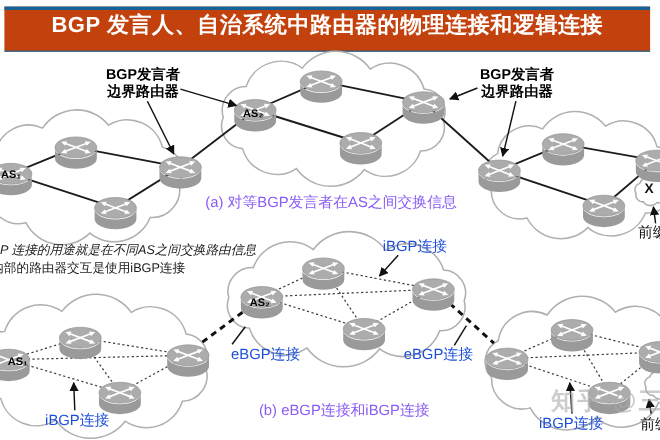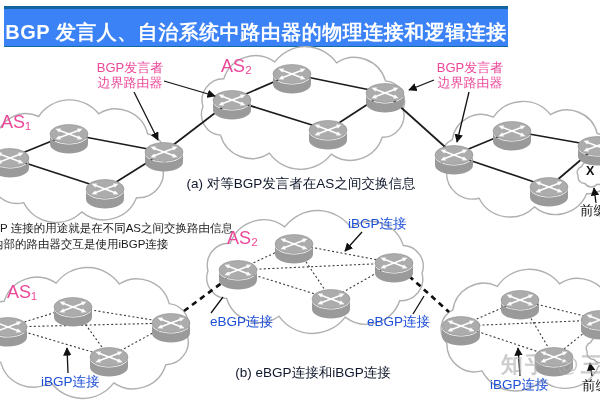--- a/index.html
+++ b/index.html
@@ -1,27 +1,27 @@
 <!DOCTYPE html>
 <html><head>
 <meta charset="utf-8">
 <style>
   html,body{margin:0;padding:0;background:#fff;}
   .stage{position:relative;width:600px;height:400px;overflow:hidden;background:#fff;
          font-family:"Liberation Sans","DejaVu Sans",sans-serif;}
-  .titlebar{position:absolute;left:4px;top:6px;width:504px;height:37px;background:#3b82f6;
+  .titlebar{position:absolute;left:4px;top:6px;width:587px;height:37px;background:#c2410c;
             border-top:3px solid #12649c;border-bottom:1px solid #0f6aa5;
-            display:flex;align-items:flex-end;justify-content:center;}
+            display:flex;align-items:flex-start;justify-content:center;}
   .titlebar span{color:#fff;font-size:20px;font-weight:bold;letter-spacing:0.5px;white-space:nowrap;}
   svg.canvas{position:absolute;left:0;top:0;}
   .lbl{position:absolute;white-space:nowrap;line-height:1.15;}
-  .red{color:#ec4899;font-weight:normal;}
+  .red{color:#000000;font-weight:bold;}
   .ann{font-size:13px;text-align:center;width:74px;}
-  .as{font-size:18px;}
-  .cap{font-size:13.5px;color:#0f172a;text-align:center;width:302px;}
+  .as{font-size:10px;margin-top:42px;}
+  .cap{font-size:13.5px;color:#8b5cf6;text-align:center;width:302px;}
   .note{font-size:11.5px;color:#1a1a1a;}
   .conn{font-size:13.5px;color:#1d4ed8;}
   .xmark{font-size:12.5px;font-weight:bold;color:#111;}
   .pre{font-size:13.5px;color:#111;}
   .wm{font-size:22px;font-weight:bold;color:#ababab;opacity:0.6;letter-spacing:2px;}
 </style>
 </head>
 <body>
 
 <div class="stage">
@@ -156,21 +156,21 @@
     <div>边界路由器</div>
   </div>
 
   <div class="lbl red as" style="left:1px;top:112px;">AS₁</div>
   <div class="lbl red as" style="left:221px;top:56px;">AS₂</div>
   <div class="lbl cap" style="left:150px;top:176px;">(a) 对等BGP发言者在AS之间交换信息</div>
 
   <div class="lbl xmark" style="left:586px;top:164px;">X</div>
   <div class="lbl pre" style="left:580px;top:203px;">前缀</div>
 
-  <div class="lbl note" style="left:0px;top:222px;">P 连接的用途就是在不同AS之间交换路由信息</div>
+  <div class="lbl note" style="left:0px;top:222px;font-style:italic;">P 连接的用途就是在不同AS之间交换路由信息</div>
   <div class="lbl note" style="left:-8px;top:238px;">内部的路由器交互是使用iBGP连接</div>
 
   <div class="lbl red as" style="left:7px;top:282px;">AS₁</div>
   <div class="lbl red as" style="left:227px;top:228px;">AS₂</div>
 
   <div class="lbl conn" style="left:41px;top:374px;">iBGP连接</div>
   <div class="lbl conn" style="left:348px;top:216px;">iBGP连接</div>
   <div class="lbl conn" style="left:490px;top:377px;">iBGP连接</div>
   <div class="lbl conn" style="left:210px;top:314px;">eBGP连接</div>
   <div class="lbl conn" style="left:367px;top:314px;">eBGP连接</div>

